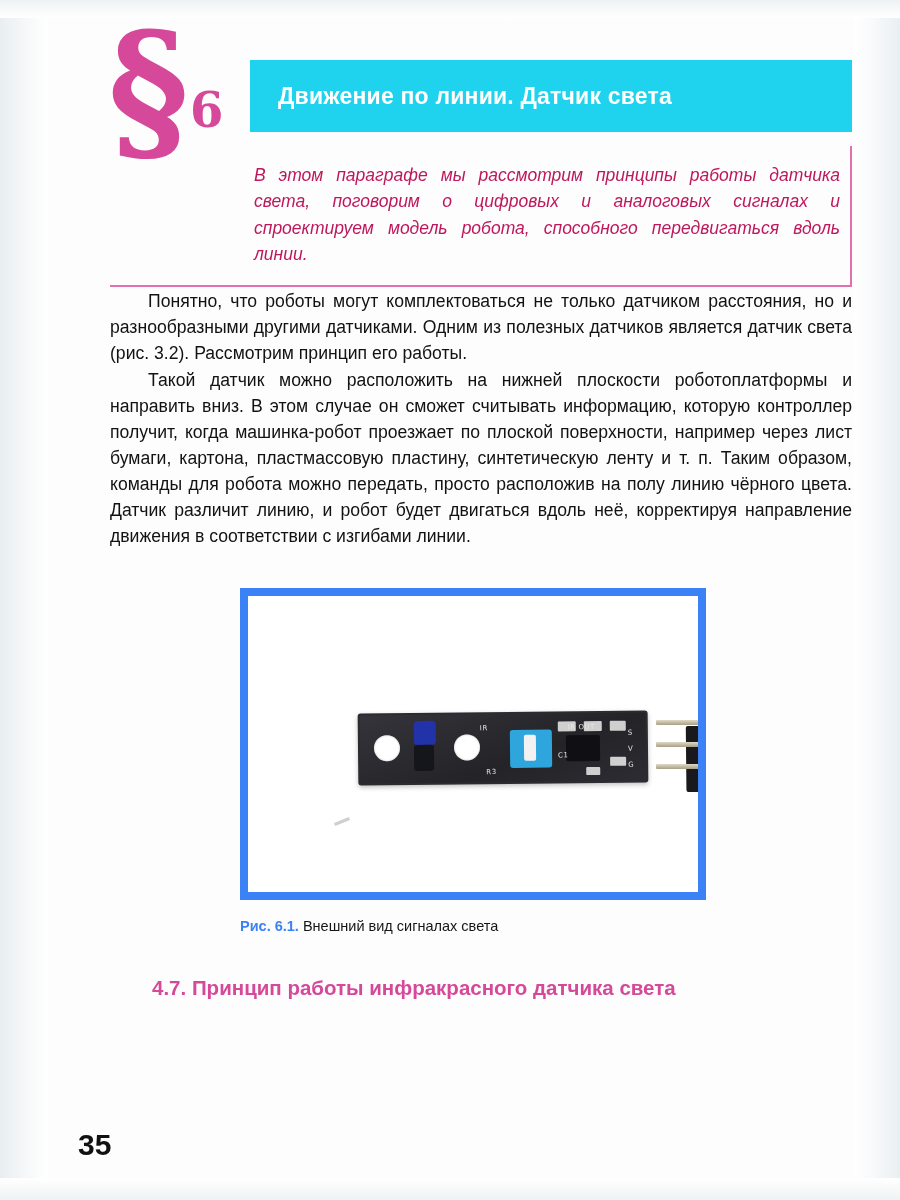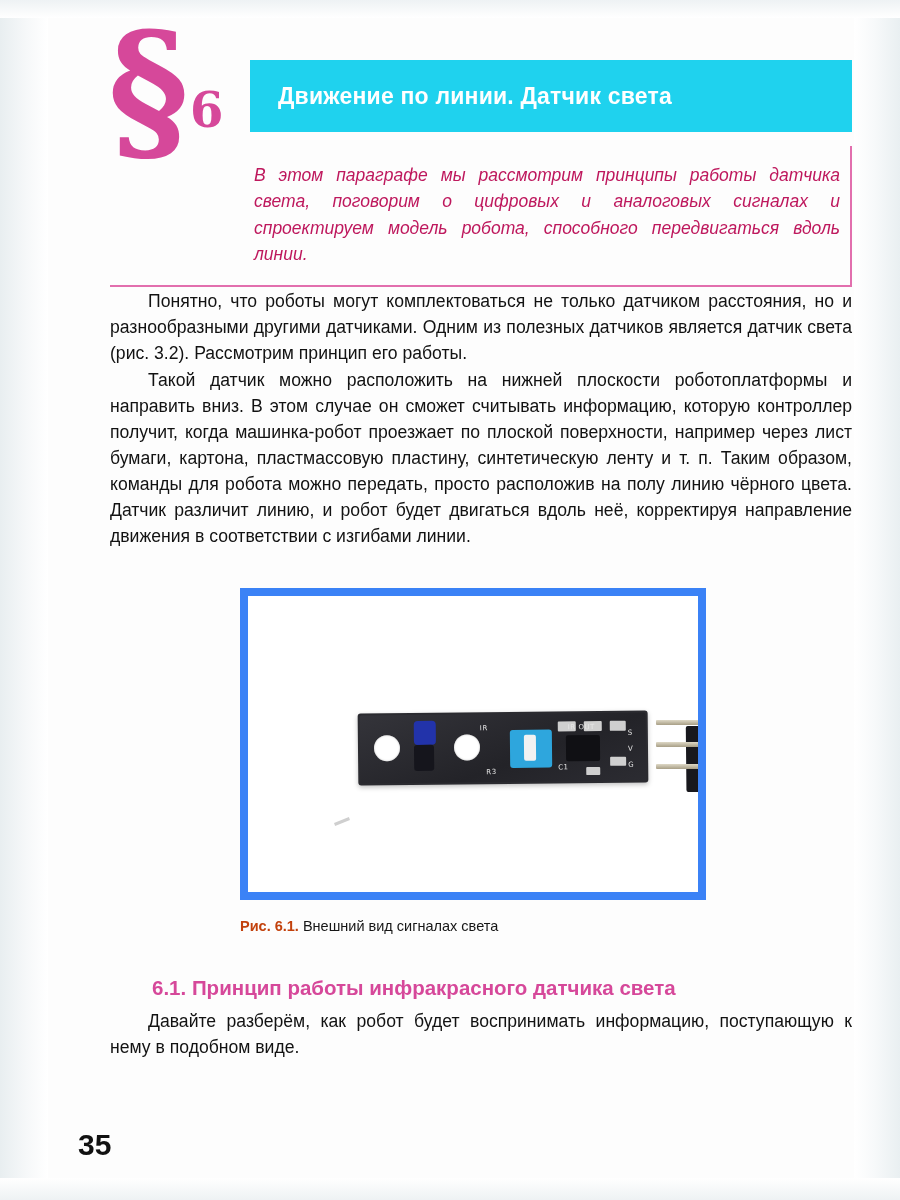--- a/index.html
+++ b/index.html
@@ -223,21 +223,21 @@
     position: absolute;
     color: #e6e6e6;
     font-family: "DejaVu Sans", sans-serif;
     font-size: 7px;
     z-index: 4;
     letter-spacing: 0.5px;
   }
   .silk.t1 { left: 122px; top: 12px; }
   .silk.t2 { left: 174px; top: 12px; margin-left: 36px; }
   .silk.t4 { left: 128px; top: 56px; }
-  .silk.t5 { left: 200px; top: 40px; margin-top: 12px; }
+  .silk.t5 { left: 200px; top: 40px; }
   .silk.t6 { left: 270px; top: 34px; }
   .silk.t7 { left: 270px; top: 18px; }
   .silk.t8 { left: 270px; top: 50px; }
 
   .pinheader {
     position: absolute;
     left: 328px; top: 16px;
     width: 22px; height: 66px;
     background: #18181d;
     border-radius: 2px;
@@ -266,21 +266,21 @@
   .fig-caption {
     position: absolute;
     left: 240px;
     top: 918px;
     width: 520px;
     font-family: "Liberation Sans", sans-serif;
     font-size: 14.5px;
     color: #161616;
   }
   .fig-caption .fig-num {
-    color: #c2410c;
+    color: #3b82f6;
     font-weight: 700;
   }
 
   
   .subsection {
     position: absolute;
     left: 152px;
     top: 976px;
     font-family: "Liberation Sans", sans-serif;
     font-size: 20.5px;
@@ -361,21 +361,20 @@
         <div class="silk t8">G</div>
       </div>
     </div>
   </div>
 
   <div class="fig-caption">
     <span class="fig-num">Рис. 6.1.</span>
     <span>Внешний вид сигналах света</span>
   </div>
 
-  <div class="subsection">6.1. Принцип работы инфракрасного датчика света</div>
+  <div class="subsection">4.7. Принцип работы инфракрасного датчика света</div>
 
   <div class="body-col2">
-    <p class="para">Давайте разберём, как робот будет воспринимать информацию, поступающую к нему в подобном виде.</p>
   </div>
 
   <div class="page-number">35</div>
 
 </div>
 
 </body></html>

